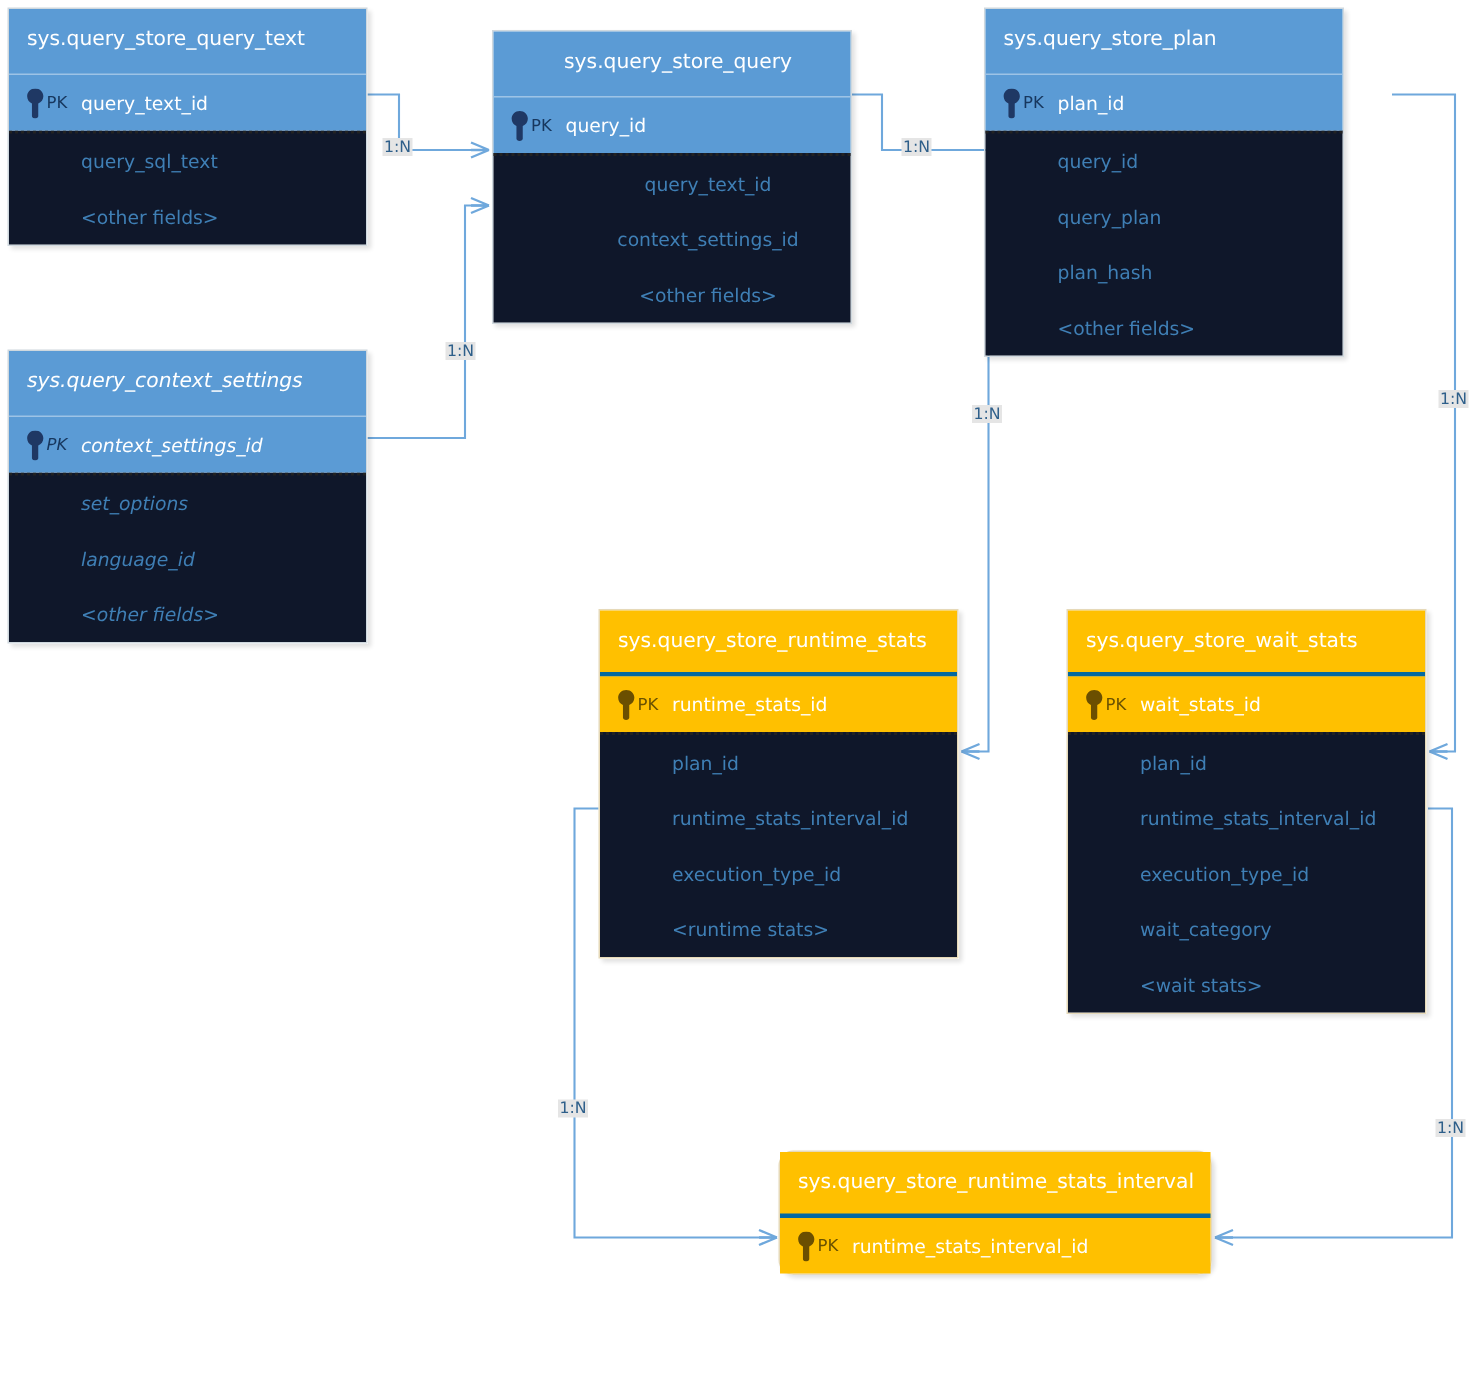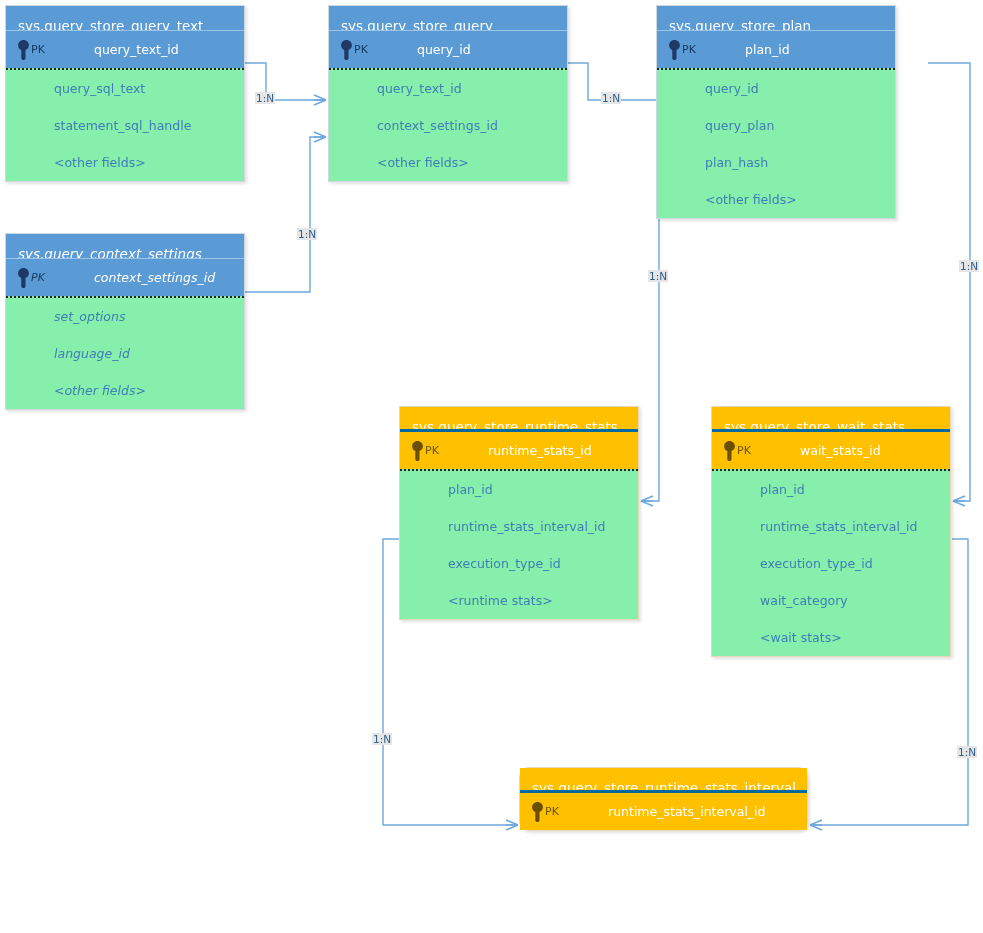--- a/index.html
+++ b/index.html
@@ -3,26 +3,26 @@
 <meta charset="utf-8">
 <style>
   html,body{margin:0;padding:0;background:#ffffff;}
   body{width:983px;height:933px;position:relative;overflow:hidden;
        font-family:"DejaVu Sans","Liberation Sans",sans-serif;}
   #canvas{position:absolute;left:0;top:0;width:983px;height:933px;}
 
   
   .entity{position:absolute;box-sizing:border-box;
           box-shadow:2px 2px 3px rgba(0,0,0,0.12);}
-  .entity .title{box-sizing:border-box;height:25px;line-height:40px;
+  .entity .title{box-sizing:border-box;height:44px;line-height:40px;
           padding:0 4px 0 12px;color:#ffffff;font-size:13.5px;
           white-space:nowrap;overflow:hidden;}
   .entity .pkrow{box-sizing:border-box;height:37px;position:relative;
-          display:flex;align-items:center;padding-left:40px;}
-  .entity .body{box-sizing:border-box;background:#86efac;
+          display:flex;align-items:center;}
+  .entity .body{box-sizing:border-box;background:#0f172a;
           border-top:2px dotted #222222;padding:0;}
   .entity .field{box-sizing:border-box;height:37px;line-height:37px;
           padding-left:48px;font-size:12.5px;color:#3f7fb5;
           white-space:nowrap;overflow:hidden;}
 
   
   .blue .title{background:#5B9BD5;border-bottom:1px solid #9dc3e6;}
   .blue .pkrow{background:#5B9BD5;}
   .blue .pkrow .pkname{color:#ffffff;}
   .blue .pkrow .pklabel{color:#17375e;}
@@ -102,26 +102,25 @@
     <div class="title">sys.query_store_query_text</div>
     <div class="pkrow">
       <svg class="keyglyph" viewBox="0 0 15 20">
         <path class="kg" d="M7.5,0 C4.4,0 2.1,2.3 2.1,5.2 C2.1,7.4 3.4,9.2 5.3,10 L5.3,18.5 C5.3,19.3 6.2,20 7.4,20 C8.6,20 9.5,19.3 9.5,18.5 L9.5,10 C11.5,9.2 12.9,7.4 12.9,5.2 C12.9,2.3 10.6,0 7.5,0 Z"></path>
       </svg>
       <span class="pklabel">PK</span>
       <span class="pkname">query_text_id</span>
     </div>
     <div class="body">
       <div class="field">query_sql_text</div>
-      <div class="field">statement_sql_handle</div>
-      <div class="field">&lt;other fields&gt;</div>
-    </div>
-  </div>
-
-  <div class="entity blue" style="left:328px;top:5px;width:240px;">
+      <div class="field">&lt;other fields&gt;</div>
+    </div>
+  </div>
+
+  <div class="entity blue" style="left:328px;top:20px;width:240px;text-align:center;">
     <div class="title">sys.query_store_query</div>
     <div class="pkrow">
       <svg class="keyglyph" viewBox="0 0 15 20">
         <path class="kg" d="M7.5,0 C4.4,0 2.1,2.3 2.1,5.2 C2.1,7.4 3.4,9.2 5.3,10 L5.3,18.5 C5.3,19.3 6.2,20 7.4,20 C8.6,20 9.5,19.3 9.5,18.5 L9.5,10 C11.5,9.2 12.9,7.4 12.9,5.2 C12.9,2.3 10.6,0 7.5,0 Z"></path>
       </svg>
       <span class="pklabel">PK</span>
       <span class="pkname">query_id</span>
     </div>
     <div class="body">
       <div class="field">query_text_id</div>

